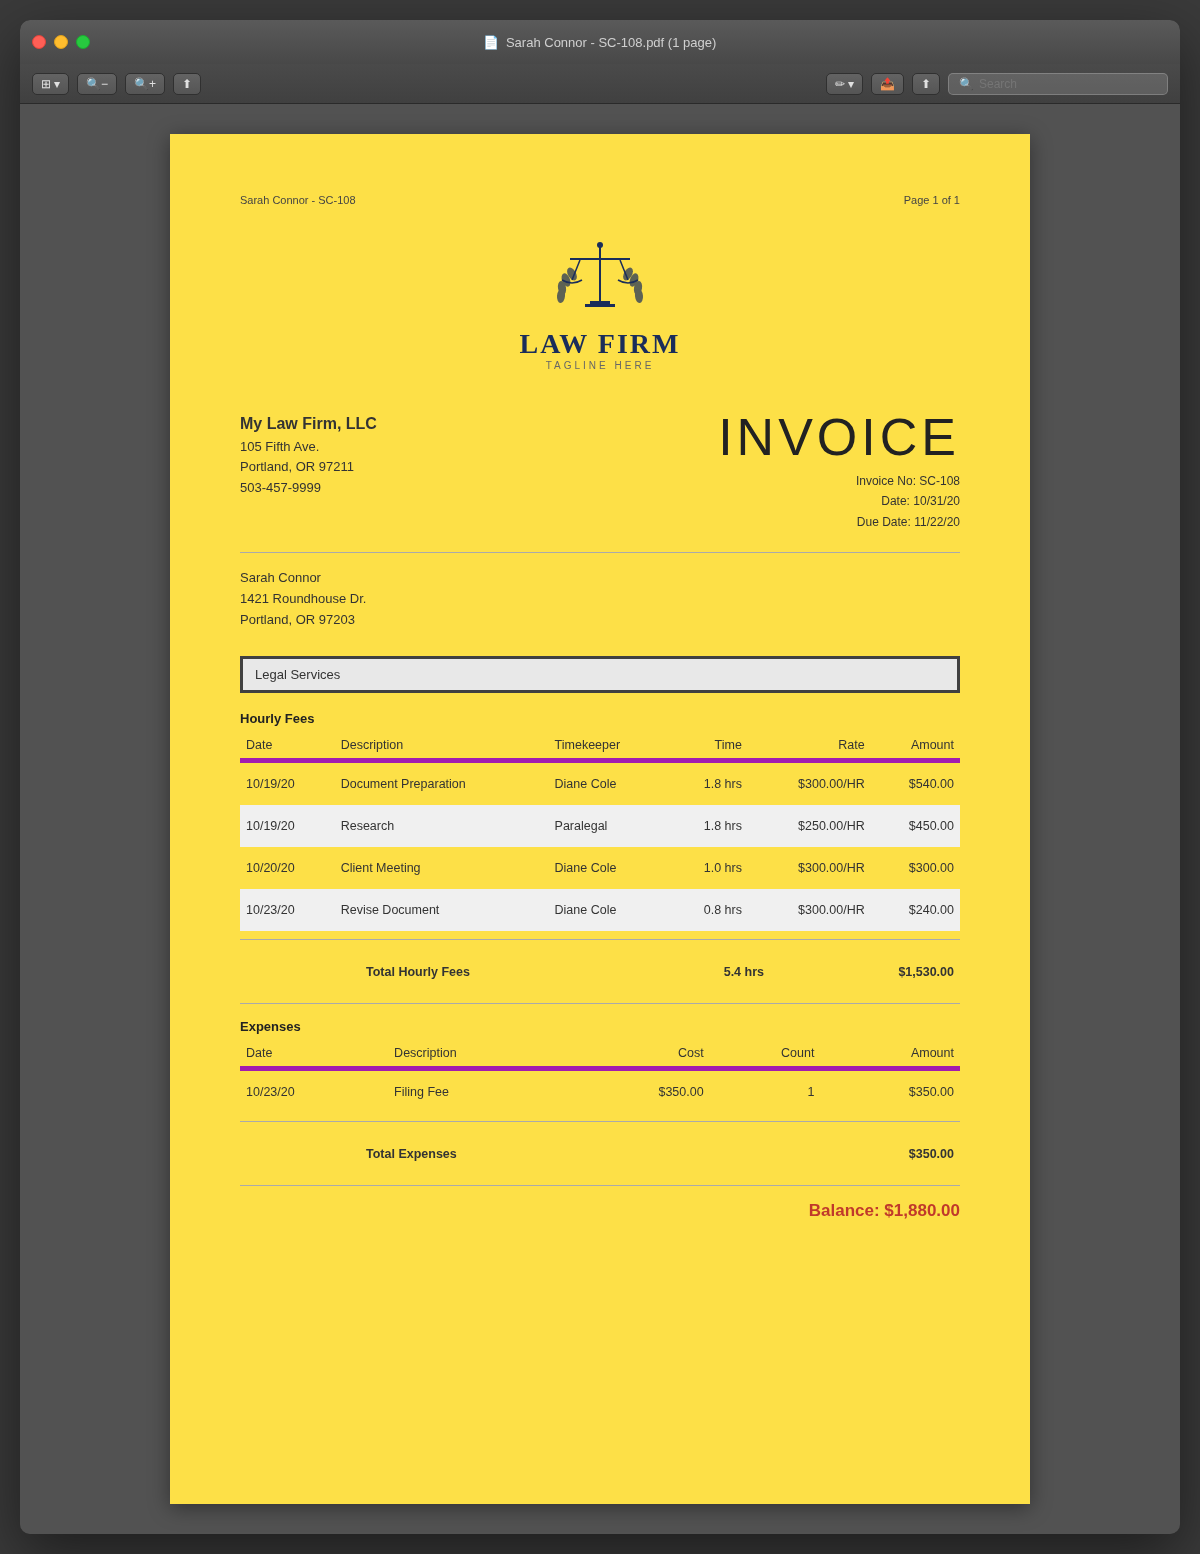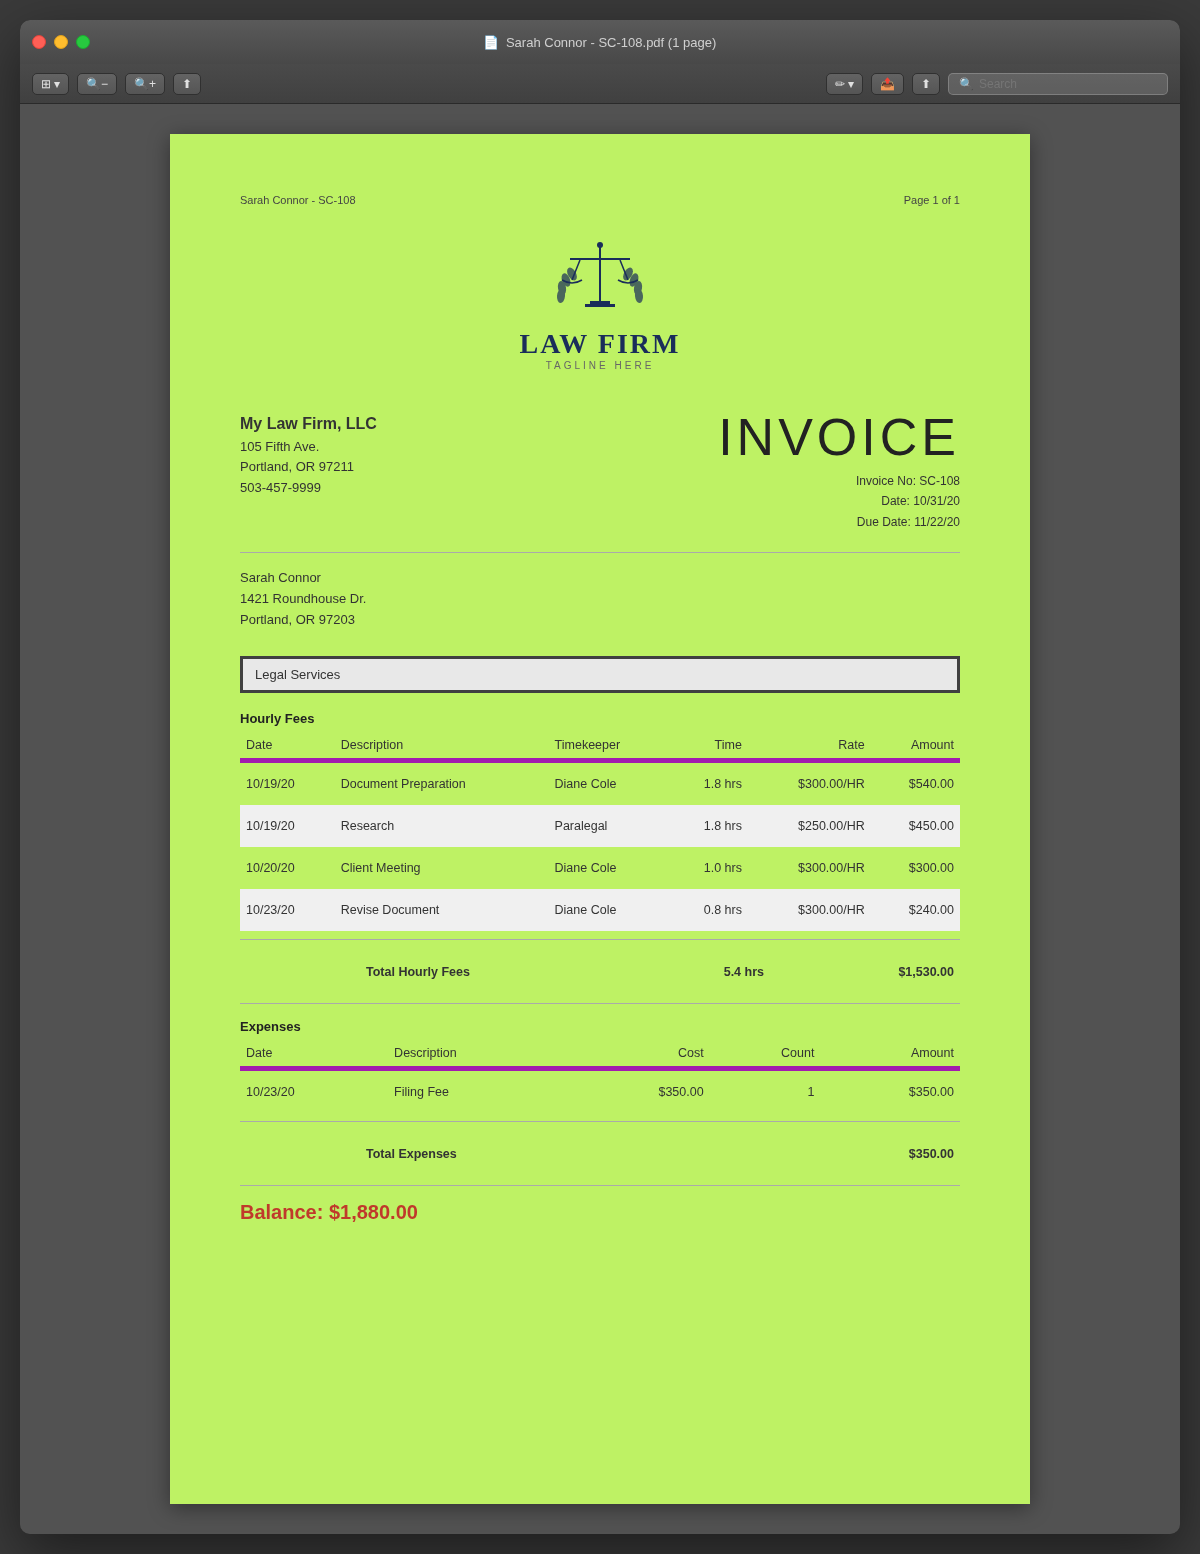--- a/index.html
+++ b/index.html
@@ -113,21 +113,21 @@
     .pdf-area {
       background: #525252;
       flex: 1;
       overflow: auto;
       padding: 30px;
       display: flex;
       justify-content: center;
     }
 
     .pdf-page {
-      background: #bef264;
+      background: #fde047;
       width: 860px;
       min-height: 1100px;
       padding: 60px 70px;
       box-shadow: 0 4px 20px rgba(0,0,0,0.4);
       position: relative;
     }
 
     
     .pdf-meta-header {
       display: flex;
@@ -273,22 +273,22 @@
     }
 
     .total-divider {
       border: none;
       border-top: 1px solid #aaa;
       margin: 8px 0 15px;
     }
 
     
     .balance-line {
-      text-align: left;
-      font-size: 20px;
+      text-align: right;
+      font-size: 17px;
       font-weight: bold;
       color: #c0392b;
       margin-top: 10px;
     }
   </style>
 </head>
 <body>
 
 <div class="window-chrome">
 

